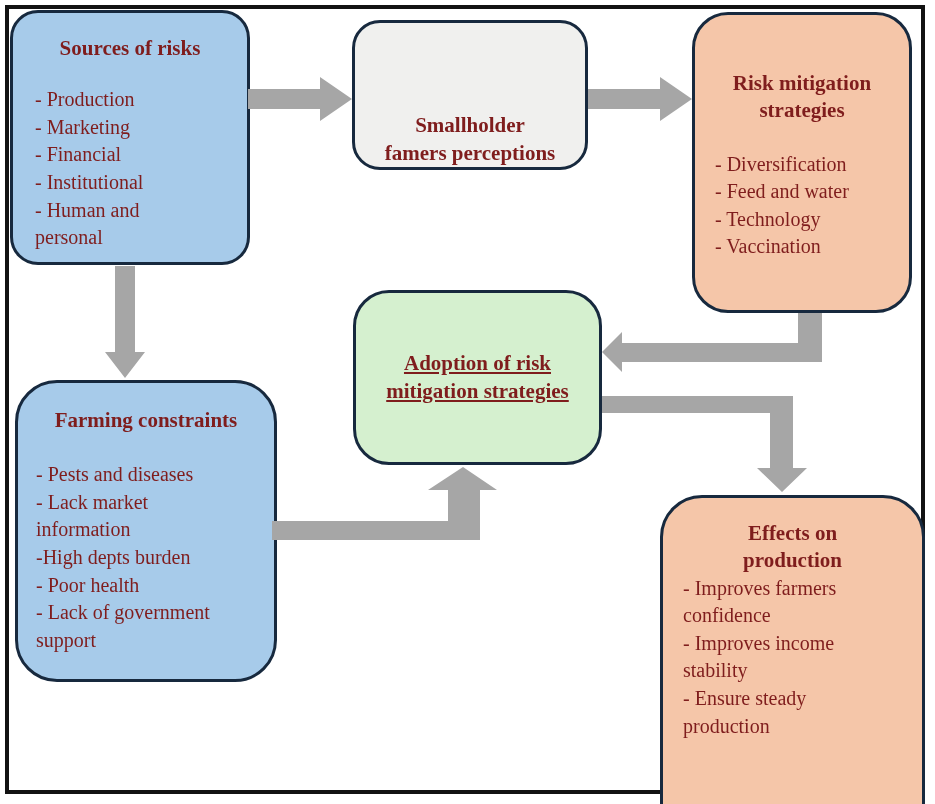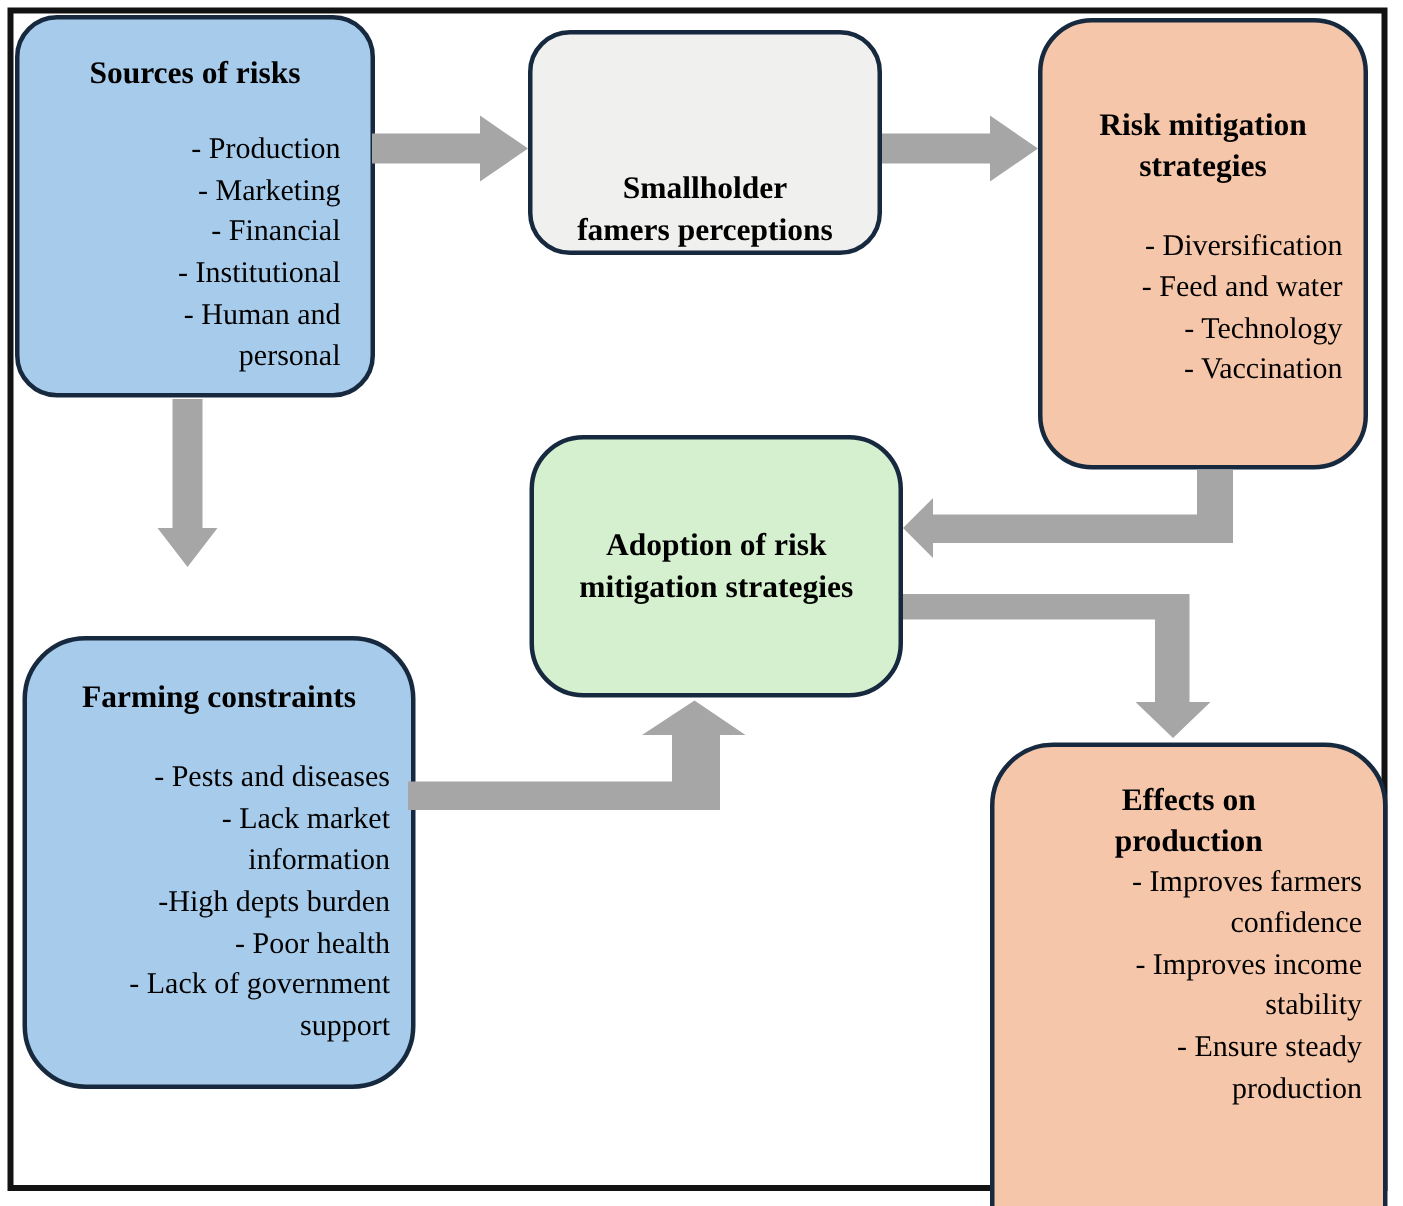--- a/index.html
+++ b/index.html
@@ -2,21 +2,21 @@
 <html><head>
 <meta charset="utf-8">
 <style>
   html, body { margin: 0; padding: 0; background: #ffffff; }
   .canvas {
     position: relative;
     width: 935px;
     height: 804px;
     background: #ffffff;
     font-family: "Liberation Serif", "DejaVu Serif", serif;
-    color: #000000;
+    color: #7f1d1d;
     overflow: hidden;
   }
   .frame {
     position: absolute;
     left: 5px; top: 5px;
     width: 920px; height: 789px;
     border: 4px solid #121212;
     box-sizing: border-box;
     background: #ffffff;
   }
@@ -28,27 +28,27 @@
   .box .title {
     font-weight: bold;
     font-size: 21px;
     line-height: 1.3;
     text-align: center;
     white-space: pre-line;
   }
   .box .items {
     font-size: 20px;
     line-height: 1.38;
-    text-align: right;
+    text-align: left;
   }
   .box .items .item { white-space: pre-line; }
 
   .box-blue  { background: #a7cbea; }
   .box-peach { background: #f5c6a9; }
-  .box-green { background: #d5f0cf; }
+  .box-green { background: #d5f0cf; text-decoration: underline; }
   .box-gray  { background: #f0f0ee; }
 
   .box-sources {
     left: 10px; top: 10px; width: 240px; height: 255px;
     border-radius: 28px; padding: 22px 10px 0 10px;
   }
   .box-sources .items { margin-top: 24px; padding: 0 10px 0 12px; }
 
   .box-perceptions {
     left: 352px; top: 20px; width: 236px; height: 150px;
@@ -63,21 +63,21 @@
   .box-mitigation .items { margin-top: 26px; padding: 0 4px 0 10px; }
 
   .box-adoption {
     left: 353px; top: 290px; width: 249px; height: 175px;
     border-radius: 36px;
     display: flex; align-items: center; justify-content: center;
   }
 
   .box-constraints {
     left: 15px; top: 380px; width: 262px; height: 302px;
-    border-radius: 42px; padding: 24px 10px 0 10px; margin-top: 44px;
+    border-radius: 42px; padding: 24px 10px 0 10px;
   }
   .box-constraints .items { margin-top: 27px; padding: 0 4px 0 8px; }
 
   .box-effects {
     left: 660px; top: 495px; width: 265px; height: 365px;
     border-radius: 42px; padding: 22px 10px 0 10px;
   }
   .box-effects .items { padding: 0 4px 0 10px; }
 
   .arrows {

